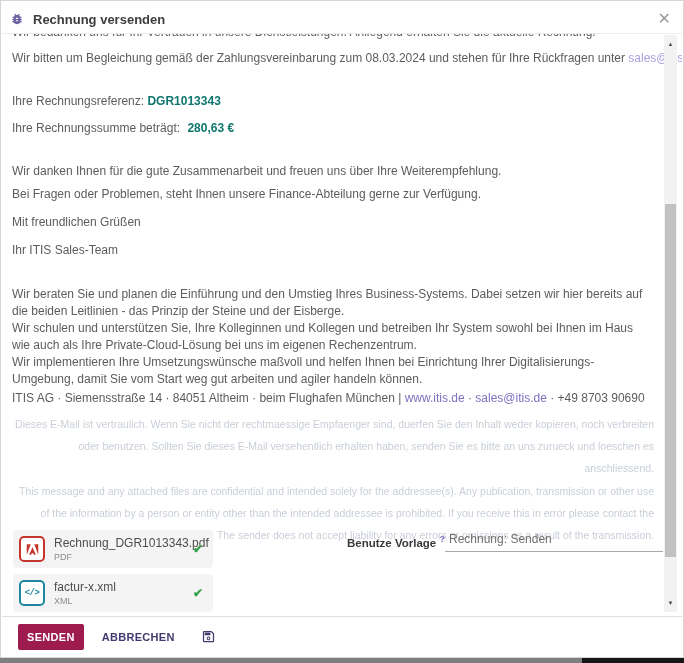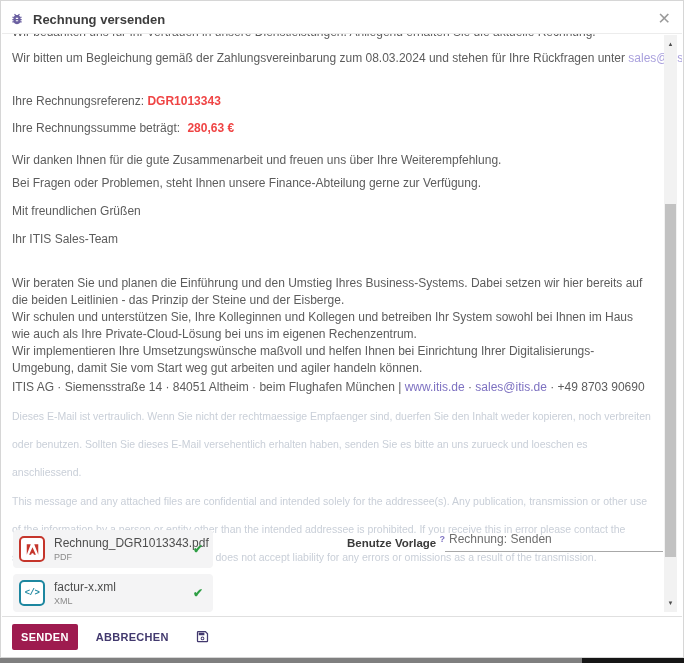--- a/index.html
+++ b/index.html
@@ -28,31 +28,31 @@
     position:absolute; top:32px; left:1px; right:1px; bottom:41px;
     border-top:1px solid #ececec; overflow:hidden;
     padding:0 28px 0 10px; background:#fff;
   }
   .email-body { margin-top:-12px; font-size:12px; color:#5c5c5c; line-height:21px; }
   .p { margin:0; }
   .nowrap { white-space:nowrap; }
   .g5  { margin-top:5px; }
   .g22 { margin-top:22px; }
   .g6  { margin-top:6px; }
-  .g27 { margin-top:11px; }
+  .g27 { margin-top:22px; }
   .g2  { margin-top:2px; }
   .g7  { margin-top:7px; }
   .g18 { margin-top:25px; }
   .about { line-height:17px; }
   .about .block { display:block; }
   .company { white-space:nowrap; }
-  .disc { font-size:10.5px; line-height:28px; color:#c9cfd8; }
+  .disc { font-size:10.5px; line-height:22px; color:#c9cfd8;text-align:right; }
   .disc-de { margin-top:4px; }
   .disc-en { margin-top:1px; }
-  b { color:#ef4444; }
+  b { color:#0f766e; }
   a.link { text-decoration:none; cursor:pointer; }
   a.link-light { color:#a9a0dd; }
   a.link-strong { color:#7d71c1; }
   .val-gap { margin-left:4px; }
   
   .attach-row { position:absolute; left:11px; top:496px; width:620px; height:90px; }
   .card {
     width:200px; height:38px; background:#f4f4f5; border-radius:4px;
     display:flex; align-items:center; padding:0 10px 0 6px; cursor:pointer;
   }
@@ -85,21 +85,21 @@
   .sb-arrow {
     position:absolute; left:0; width:13px; height:12px;
     font-size:6px; color:#4d4d4d; text-align:center; line-height:13px; cursor:pointer;
   }
   .sb-arrow.up { top:3px; } .sb-arrow.down { bottom:3px; }
   .sb-thumb { position:absolute; left:1px; width:11px; top:169px; height:353px; background:#c2c2c2; cursor:grab; }
   
   .footer {
     position:absolute; left:1px; right:1px; bottom:1px; height:40px;
     border-top:1px solid #e0e0e0; background:#fff;
-    display:flex; align-items:center; padding:0 10px;
+    display:flex; align-items:center; padding:0 16px;
   }
   .btn-primary {
     background:#9e1b4f; color:#fff; border:none; border-radius:2px;
     font-family:"Liberation Sans", sans-serif;
     font-size:11px; font-weight:bold; letter-spacing:.3px;
     padding:7px 9px; cursor:pointer;
   }
   .btn-text {
     background:none; border:none; color:#42396e; cursor:pointer;
     font-family:"Liberation Sans", sans-serif;

